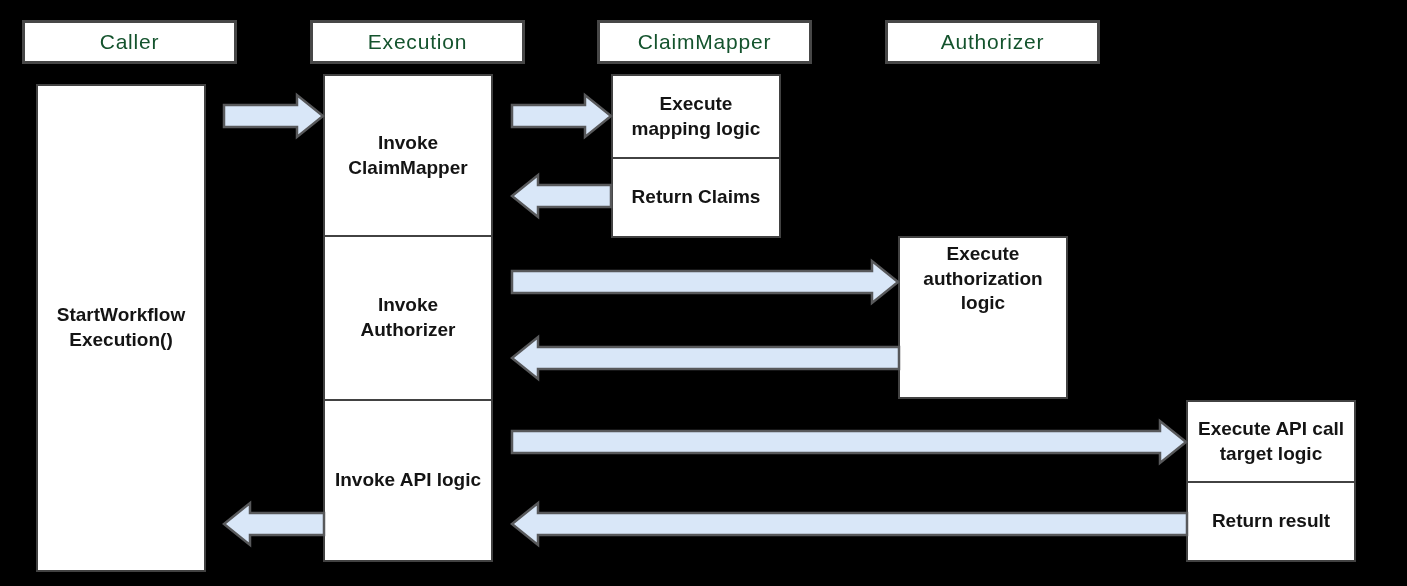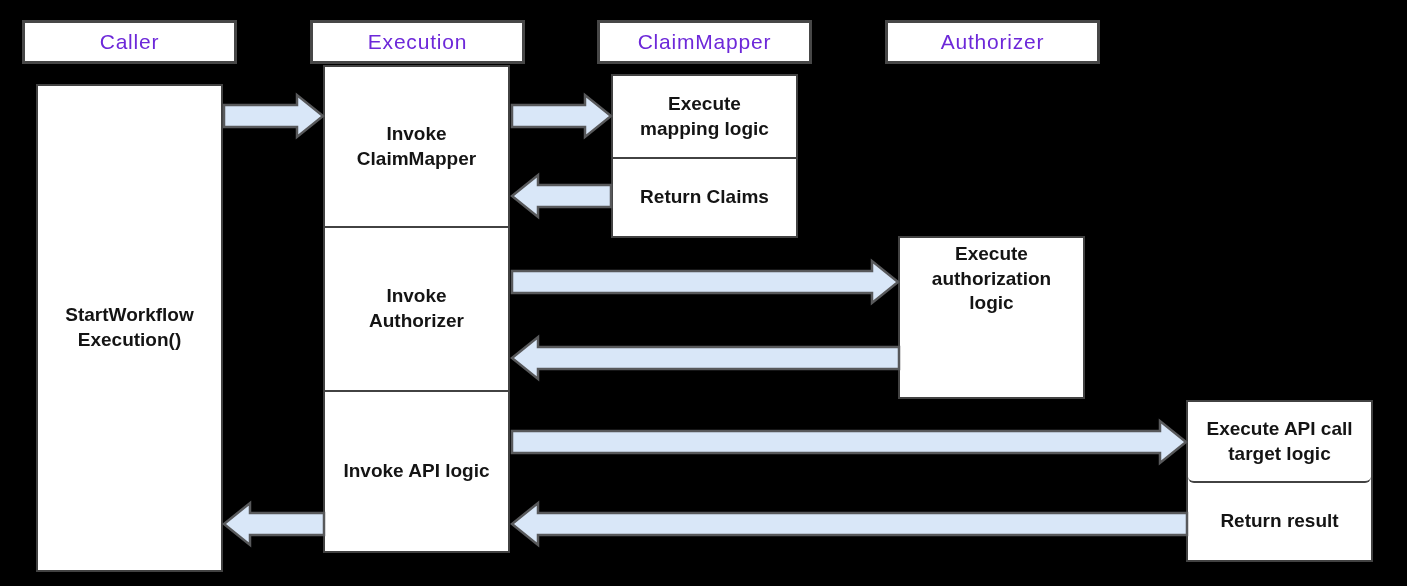--- a/index.html
+++ b/index.html
@@ -21,26 +21,26 @@
     width: 215px;
     height: 44px;
     background: #ffffff;
     border: 3px solid #474747;
     box-sizing: border-box;
     display: flex;
     align-items: center;
     justify-content: center;
     font-size: 21px;
     letter-spacing: 0.8px;
-    color: #6d28d9;
+    color: #14532d;
     white-space: nowrap;
   }
   .lane {
     position: absolute;
-    width: 187px;
+    width: 170px;
     background: #ffffff;
     border: 2.5px solid #424242;
     box-sizing: border-box;
     display: flex;
     flex-direction: column;
   }
   .cell {
     box-sizing: border-box;
     display: flex;
     align-items: center;
@@ -75,42 +75,42 @@
   <div class="hdr" style="left:22px">Caller</div>
   <div class="hdr" style="left:310px">Execution</div>
   <div class="hdr" style="left:597px">ClaimMapper</div>
   <div class="hdr" style="left:885px">Authorizer</div>
 
   <div class="lane" style="left:36px; top:84px; height:488px;">
     <div class="cell grow">StartWorkflow
 Execution()</div>
   </div>
 
-  <div class="lane" style="left:323px; top:65px; height:488px;">
+  <div class="lane" style="left:323px; top:74px; height:488px;">
     <div class="cell" style="height:161px;">Invoke
 ClaimMapper</div>
     <div class="cell" style="height:164px;">Invoke
 Authorizer</div>
     <div class="cell grow">Invoke API logic</div>
   </div>
 
   <div class="lane" style="left:611px; top:74px; height:164px;">
     <div class="cell" style="height:83px;">Execute
 mapping logic</div>
     <div class="cell grow">Return Claims</div>
   </div>
 
   <div class="lane" style="left:898px; top:236px; height:163px;">
     <div class="cell" style="height:82px;">Execute
 authorization
 logic</div>
   </div>
 
   <div class="lane" style="left:1186px; top:400px; height:162px;">
-    <div class="cell" style="height:81px;border-radius:6px;">Execute API call
+    <div class="cell" style="height:81px;">Execute API call
 target logic</div>
     <div class="cell grow">Return result</div>
   </div>
 
   <svg class="arrow" style="left:222px; top:92px;" width="104" height="48" viewBox="0 0 104 48">
     <polygon points="2,13 75,13 75,3 101,24 75,45 75,35 2,35"></polygon>
   </svg>
 
   <svg class="arrow" style="left:510px; top:92px;" width="104" height="48" viewBox="0 0 104 48">
     <polygon points="2,13 75,13 75,3 101,24 75,45 75,35 2,35"></polygon>

